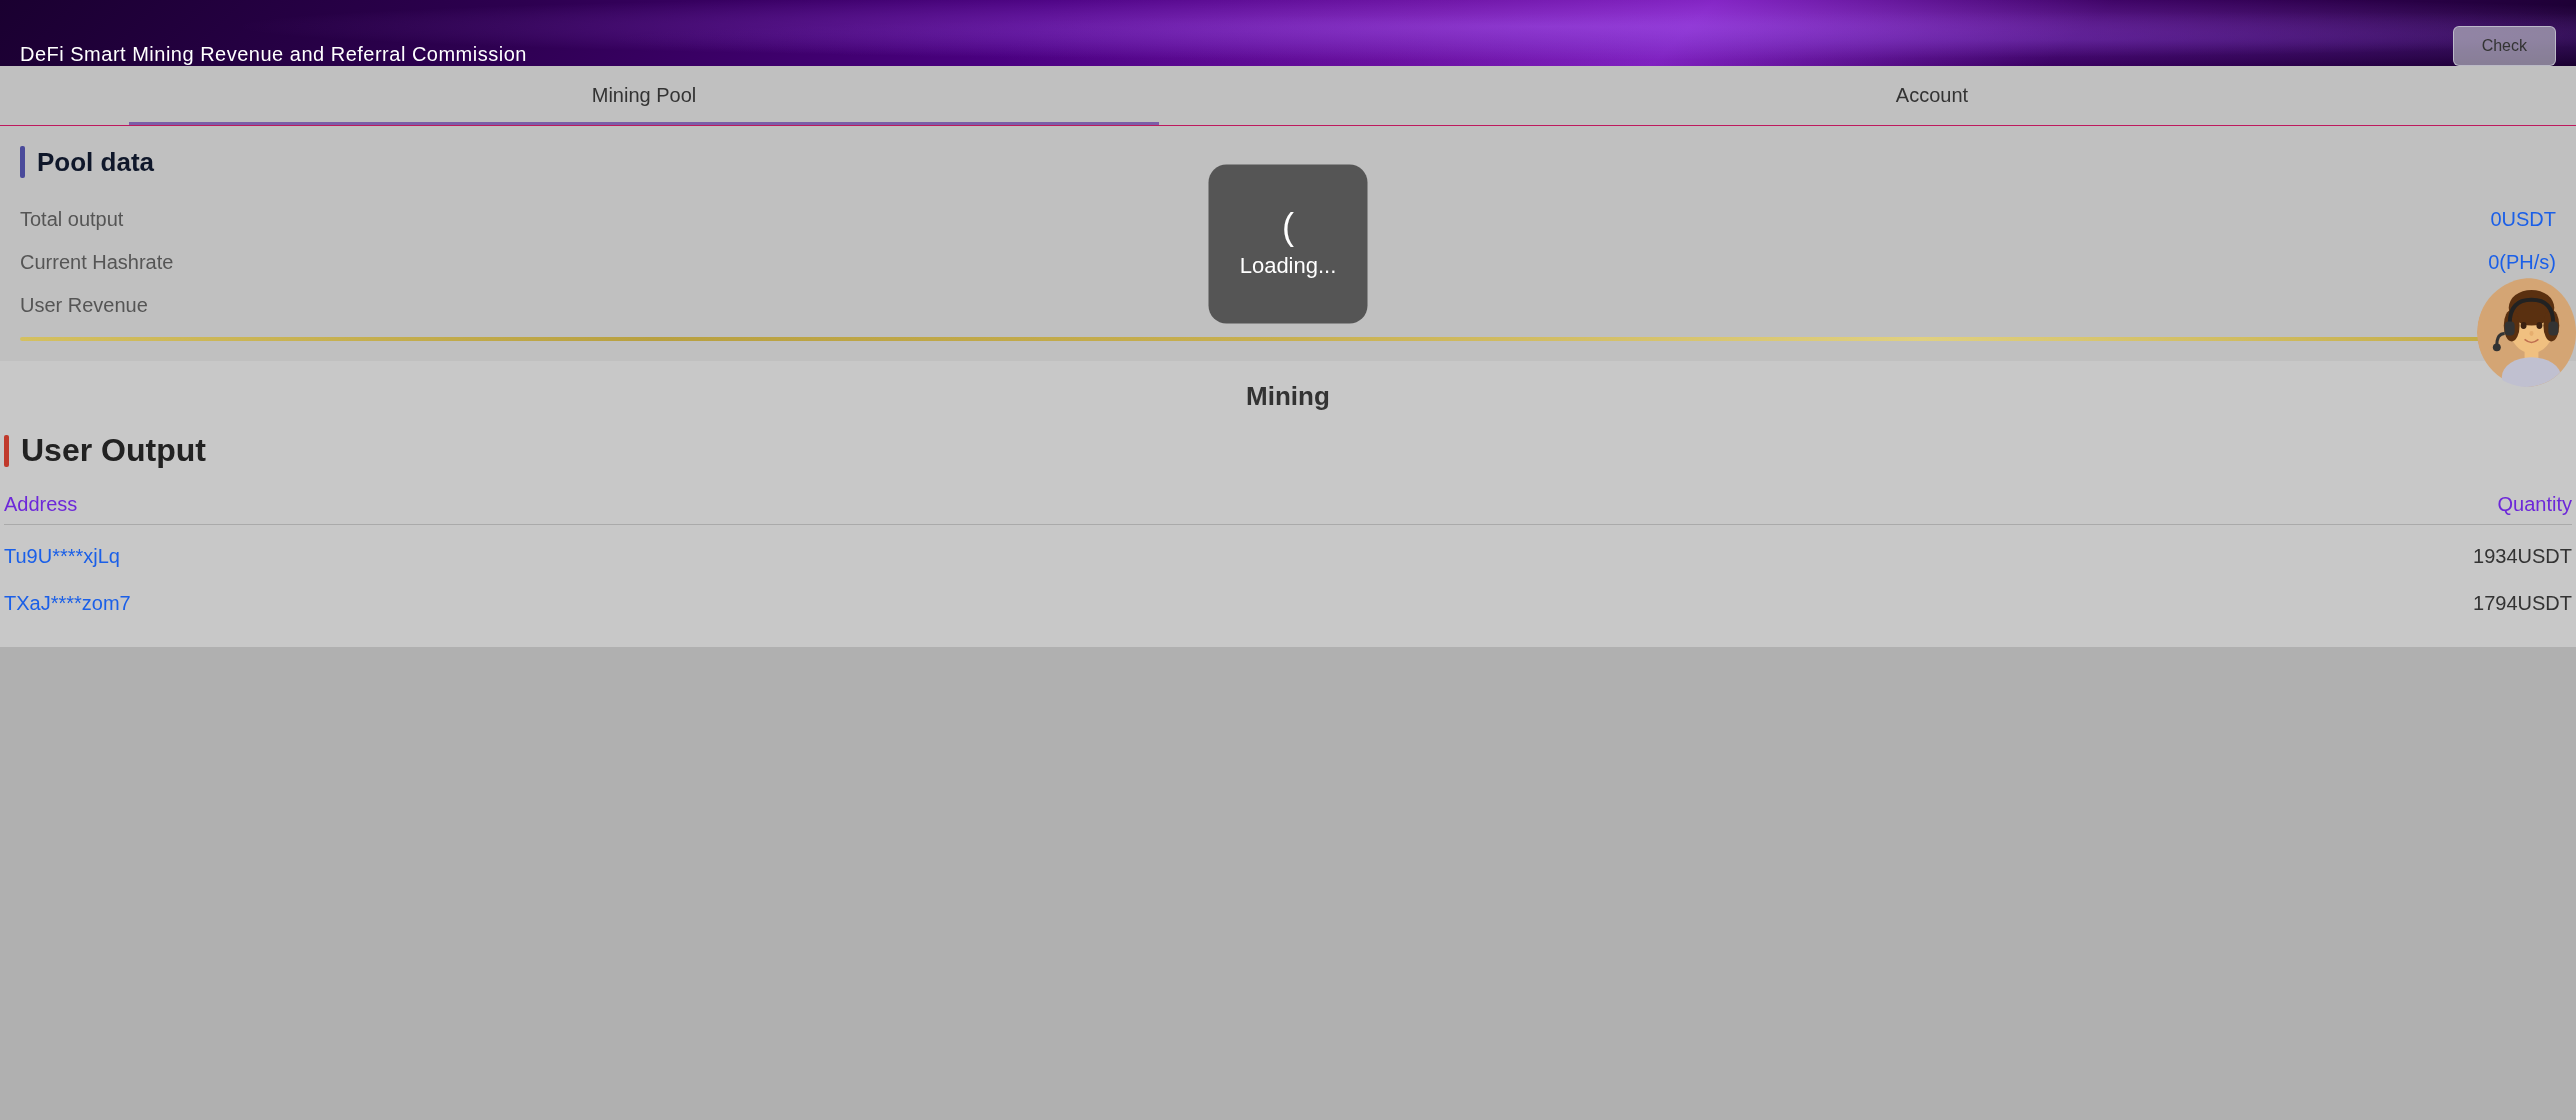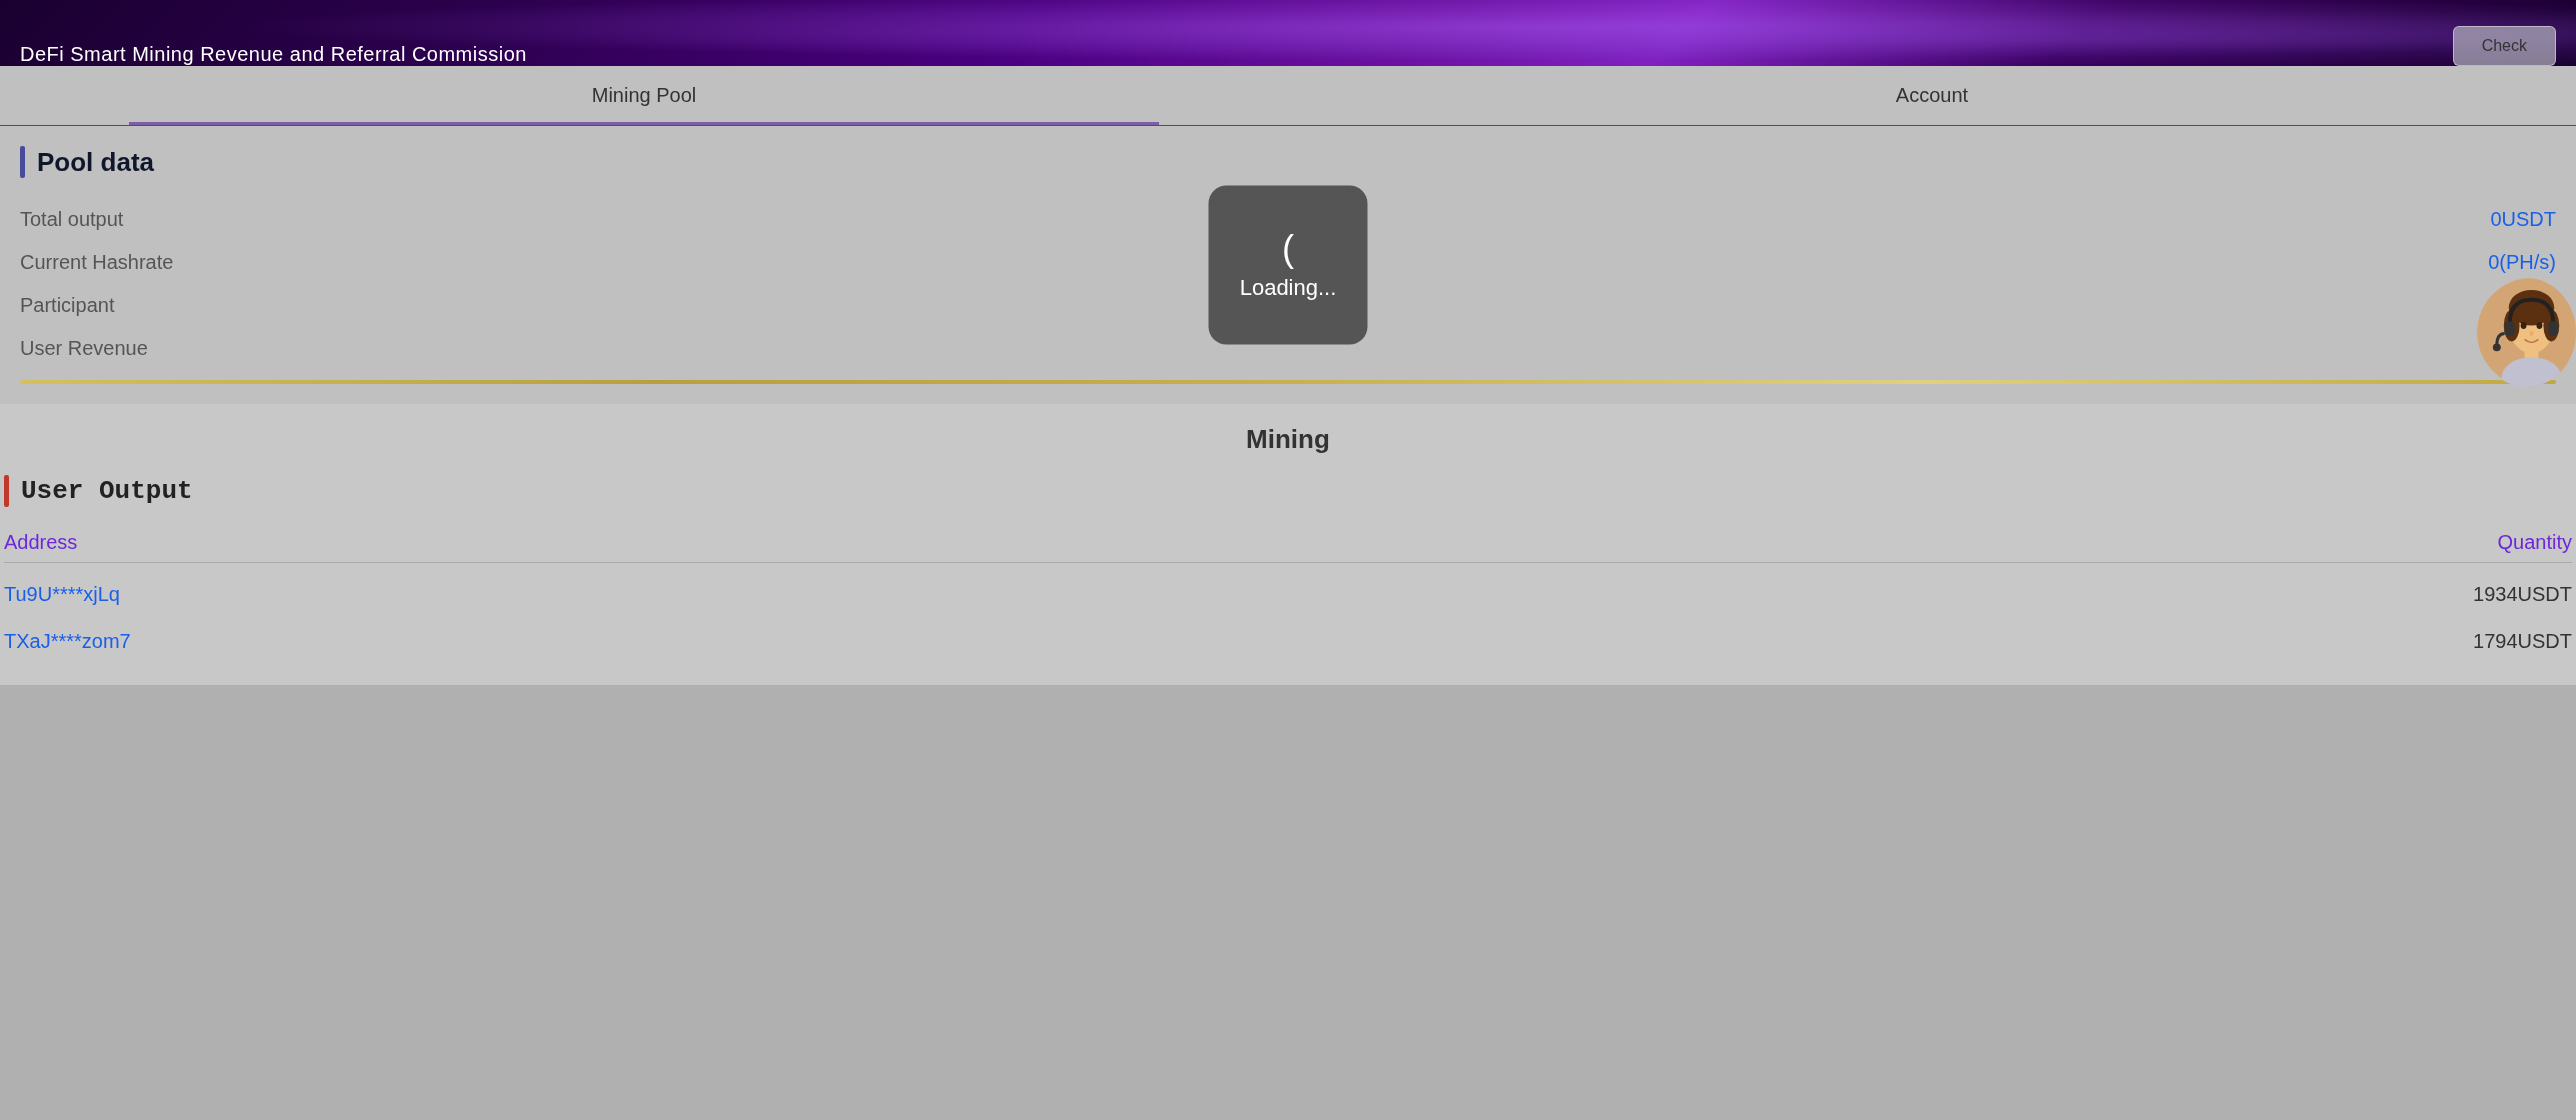--- a/index.html
+++ b/index.html
@@ -134,25 +134,24 @@
       font-size: 26px;
       font-weight: 600;
       color: #333;
       margin-bottom: 20px;
     }
 
     
     .user-output-heading {
       display: flex;
       align-items: center;
-      font-size: 26px;
+      font-size: 32px;
       font-weight: 600;
       color: #222;
       margin-bottom: 16px;
-      font-family: Liberation Mono, monospace;
     }
     .user-output-heading::before {
       content: '';
       display: inline-block;
       width: 5px;
       height: 32px;
       background: #c0392b;
       margin-right: 12px;
       border-radius: 2px;
     }
@@ -251,24 +250,20 @@
     <div class="pool-data-row">
       <span>Total output</span>
       <span class="pool-data-value">0USDT</span>
     </div>
 
     <div class="pool-data-row">
       <span>Current Hashrate</span>
       <span class="pool-data-value">0(PH/s)</span>
     </div>
 
-    <div class="pool-data-row">
-      <span>Participant</span>
-      <span class="pool-data-value"></span>
-    </div>
 
     <div class="pool-data-row">
       <span>User Revenue</span>
       <span class="pool-data-value"></span>
     </div>
   </div>
 
   <div class="gold-line"></div>
 
 </div>

